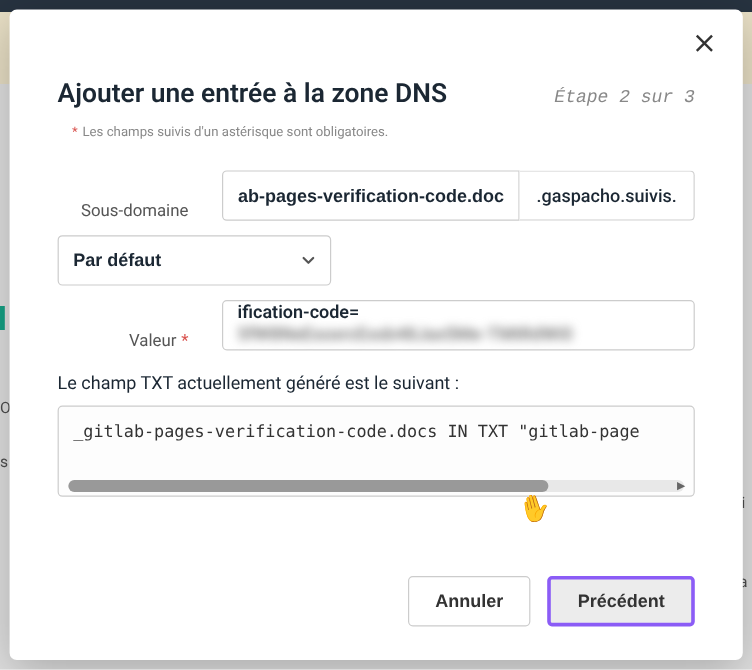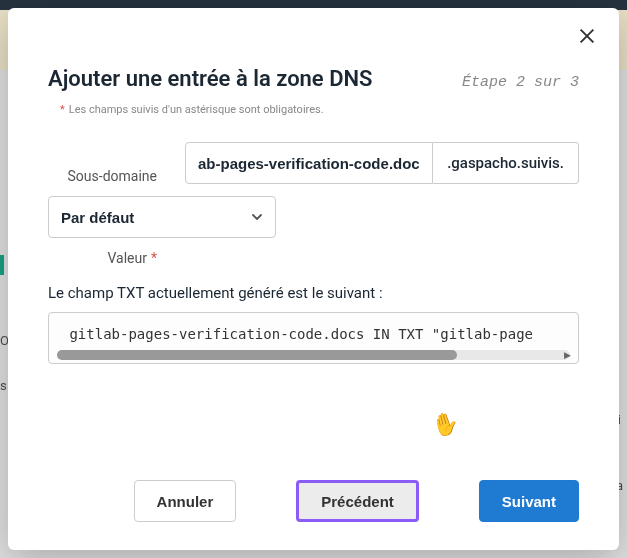--- a/index.html
+++ b/index.html
@@ -208,21 +208,21 @@
       color: #1b2733;
       font-weight: 400;
       margin-top: 6px;
       margin-bottom: 10px;
     }
     .codebox-wrap {
       position: relative;
       border: 1px solid #ccc;
       border-radius: 4px;
       background: #fdfdfd;
-      height: 52px;
+      height: 76px;
       overflow: hidden;
     }
     .codebox {
       font-family: "Menlo", "Consolas", monospace;
       font-size: 14px;
       color: #333;
       white-space: nowrap;
       padding: 13px 12px 0 12px;
       overflow-x: hidden;
     }
@@ -271,21 +271,20 @@
     .btn {
       height: 42px;
       padding: 0 22px;
       border-radius: 4px;
       font-size: 15px;
       font-weight: 600;
       cursor: pointer;
       border: 1px solid #ccc;
       background: #fff;
       color: #333;
-      margin-left: 46px;
     }
     .btn-secondary {
       background: #ececec;
       border: 3px solid #8b5cf6;
     }
     .btn-primary {
       background: #1f7ad1;
       border: 1px solid #1f7ad1;
       color: #fff;
     }
@@ -333,31 +332,35 @@
             </svg>
         </span>
       </div>
     </div>
   </div>
 
   <div class="form-row">
     <div class="form-label">
       <span>Valeur</span><span class="asterisk">*</span>
     </div>
+    <div class="form-field">
+      <div class="input value-input">
+        <span>ification-code=</span><span class="blurred">5fW8NeEsoxrcExsb48Jax5Me-TMtRdWi0</span>
+      </div>
+    </div>
   </div>
 
   <div class="generated-label">Le champ TXT actuellement généré est le suivant :</div>
   <div class="codebox-wrap">
     <div class="codebox">_gitlab-pages-verification-code.docs IN TXT "gitlab-page</div>
     <div class="hscroll">
       <div class="hscroll-thumb"></div>
       <div class="hscroll-arrow">▶</div>
     </div>
   </div>
 
   <div class="cursor-hand">✋</div>
 
   <div class="footer">
     <button class="btn">Annuler</button>
     <button class="btn btn-secondary">Précédent</button>
-    <button class="btn btn-primary">Suivant</button>
   </div>
 </div>
 
 </body></html>

